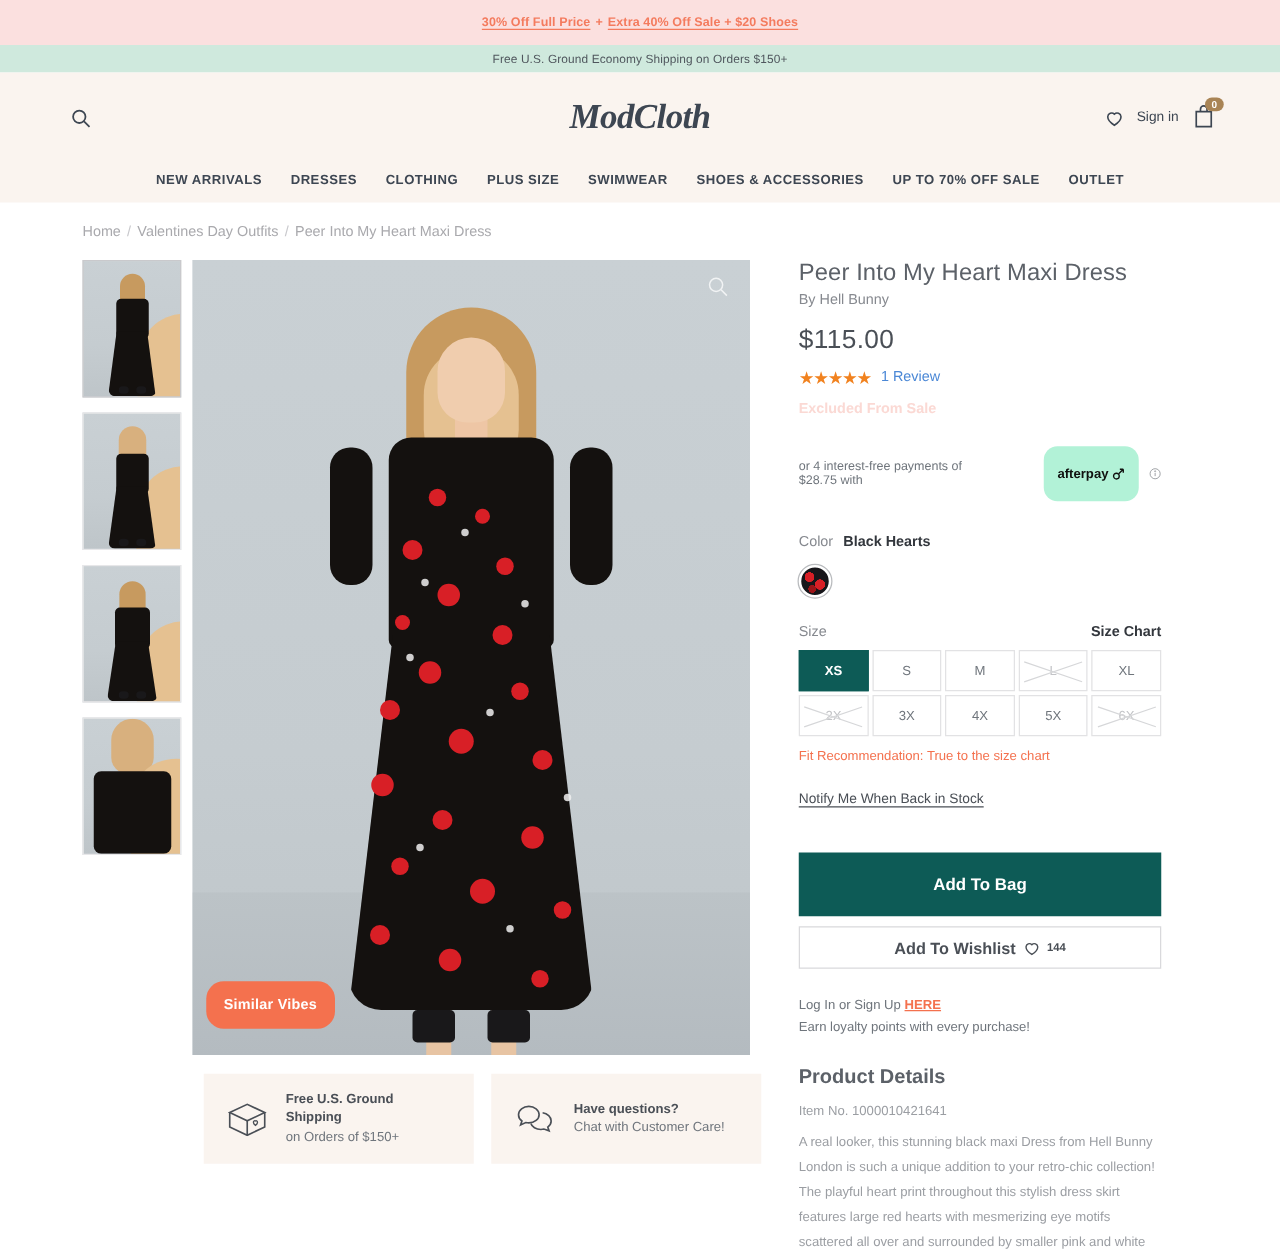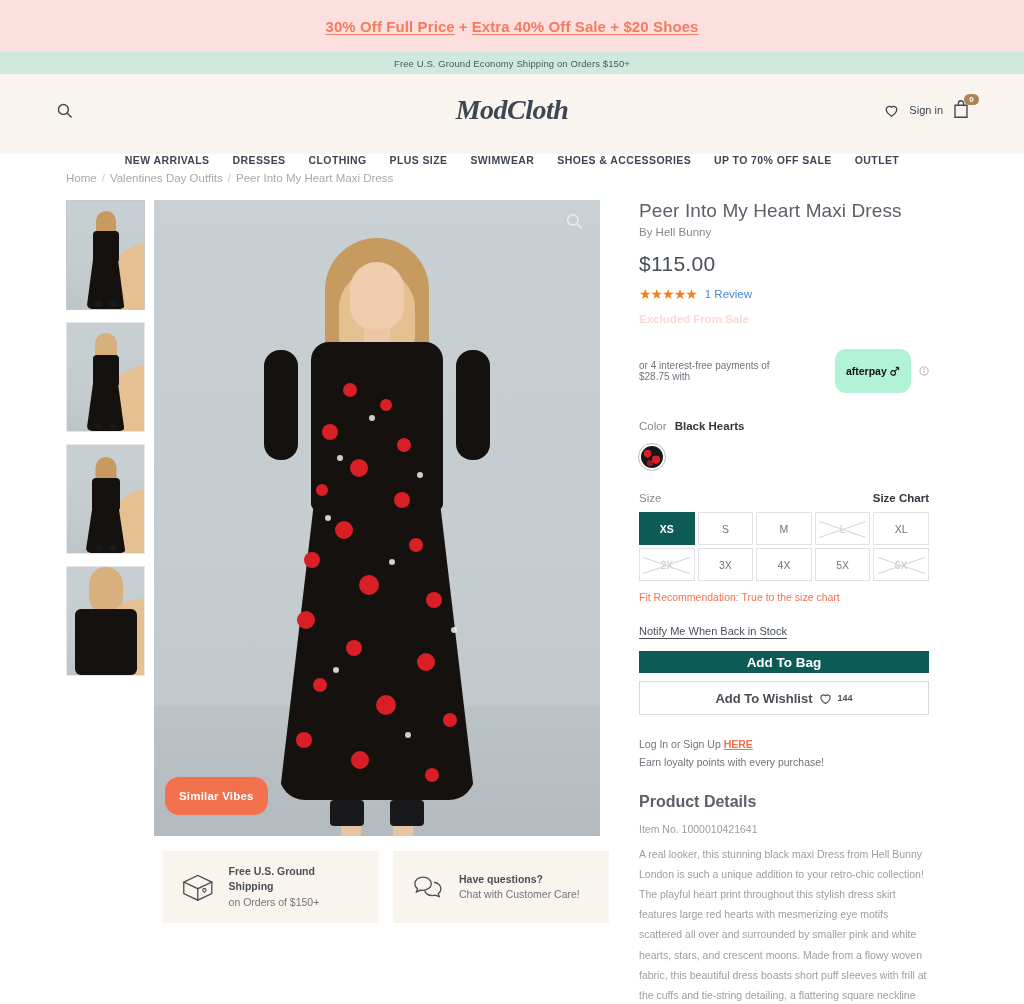--- a/index.html
+++ b/index.html
@@ -7,35 +7,35 @@
   html, body {
     width: 1024px; height: 1004px;
     background: #ffffff;
     font-family: "Liberation Sans", sans-serif;
     color: #4a4f56;
     overflow: hidden;
   }
 
   
   .promo-top {
-    height: 52px; background: #fbe0df;
+    height: 36px; background: #fbe0df;
     display: flex; align-items: center; justify-content: center;
-    font-size: 15px; font-weight: 700; letter-spacing: .1px;
+    font-size: 10px; font-weight: 700; letter-spacing: .1px;
   }
   .promo-top a { color: #f47b5e; text-decoration: underline; text-underline-offset: 2px; }
   .promo-top .plus { color: #f47b5e; margin: 0 4px; font-weight: 700; }
   .promo-ship {
     height: 22px; background: #cfe9dd;
     display: flex; align-items: center; justify-content: center;
     font-size: 9.5px; color: #4f565d; letter-spacing: .1px;
   }
 
   
   .header {
-    background: #faf4ef; height: 80px; position: relative;
+    background: #faf4ef; height: 104px; position: relative; text-align: right;
   }
   .hdr-row { height: 72px; display: flex; align-items: center; position: relative; }
   .search-btn {
     position: absolute; left: 52px; top: 50%; transform: translateY(-50%);
     width: 24px; height: 24px; display: flex; align-items: center; justify-content: center;
     background: none; border: 0; cursor: pointer;
   }
   .logo {
     position: absolute; left: 50%; top: 50%; transform: translate(-50%,-50%);
     font-family: "Liberation Serif", serif;
@@ -174,22 +174,22 @@
   }
   .size-cell.off::before { transform: rotate(19deg); }
   .size-cell.off::after  { transform: rotate(-19deg); }
 
   .fit-rec { font-size: 10.5px; color: #f4714e; margin-top: 10px; }
   .notify {
     display: inline-block; font-size: 11px; color: #4a4f56; margin-top: 22px;
     text-decoration: underline; text-underline-offset: 3px; cursor: pointer;
   }
   .btn-bag {
-    width: 100%; height: 22px; background: #0d5b56; color: #fff; border: 0;
-    font-size: 13.5px; font-weight: 700; margin-top: 12px; cursor: pointer;
+    width: 100%; height: 51px; background: #0d5b56; color: #fff; border: 0;
+    font-size: 13.5px; font-weight: 700; margin-top: 35px; cursor: pointer;
     font-family: "Liberation Sans", sans-serif;
   }
   .btn-wish {
     width: 100%; height: 34px; background: #fff; color: #4a4f56;
     border: 1px solid #d9d9dc; font-size: 13px; margin-top: 8px; cursor: pointer;
     display: flex; align-items: center; justify-content: center; gap: 5px;
     font-family: "Liberation Sans", sans-serif;
     font-weight: bold;
   }
   .wish-count { font-size: 9px; vertical-align: super; color: #4a4f56; }

